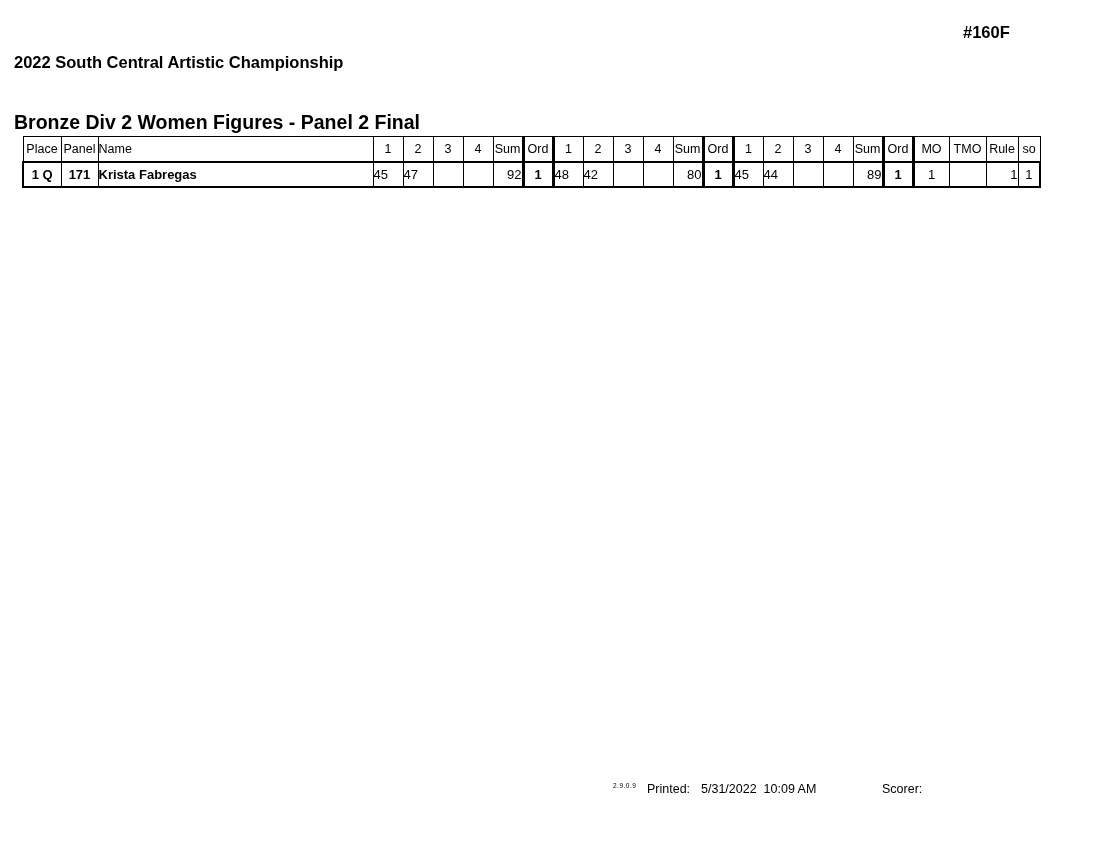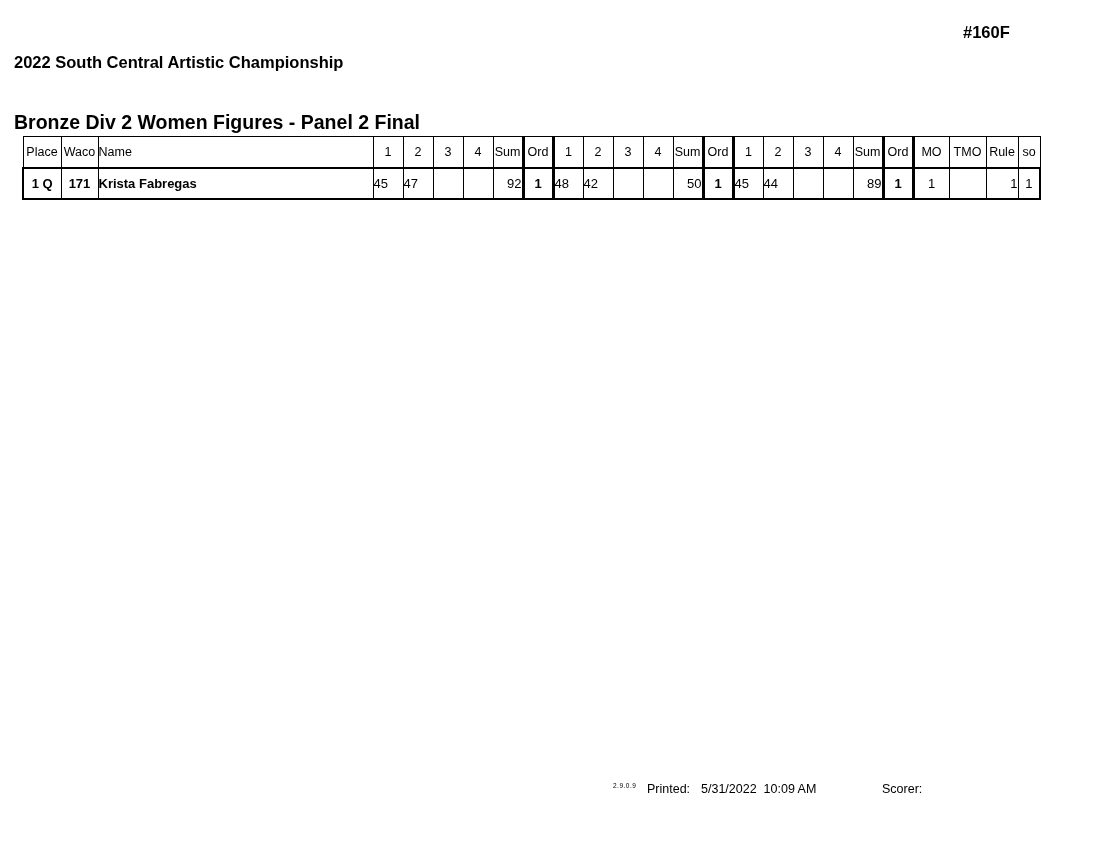--- a/index.html
+++ b/index.html
@@ -17,21 +17,21 @@
   .t3 { font-size:19.5px; font-weight:bold; line-height:25px; margin-top:1px; }
   .t4 { font-size:17px; line-height:23px; }
   
   .evno { position:absolute; left:963px; top:23px; font-size:16.5px; font-weight:bold; }
   
   table.results {
     position:absolute; left:22px; top:136px;
     border-collapse:collapse; table-layout:fixed;
   }
   table.results td {
-    border:1px solid #000; padding:0; height:31px;
+    border:1px solid #000; padding:0; height:25px;
     font-size:13px; vertical-align:middle; overflow:hidden; white-space:pre;
   }
   tr.jrow td { height:22px; }
   td.jname { font-size:12.5px; text-align:left; padding-left:4px; }
   td.nob { border:none; }
   tr.hrow td { font-size:12.5px; }
   tr.drow td { border-top:2px solid #000; border-bottom:2px solid #000; }
   tr.drow td.eL { border-left:2px solid #000; }
   tr.drow td.eR { border-right:2px solid #000; }
   td.ord { border-left:3px solid #000 !important; border-right:3px solid #000 !important; text-align:center; }
@@ -85,21 +85,21 @@
         <col style="width:30px">
         <col style="width:30px">
       <col style="width:36px">
         <col style="width:37px">
         <col style="width:32px">
         <col style="width:22px">
     </colgroup>
     <tbody>
     <tr class="hrow">
       <td class="c">Place</td>
-      <td class="c">Waco</td>
+      <td class="c">Panel</td>
       <td class="l">Name</td>
       <td class="c">1</td>
       <td class="c">2</td>
       <td class="c">3</td>
       <td class="c">4</td>
       <td class="c">Sum</td>
       <td class="ord">Ord</td>
       <td class="c">1</td>
       <td class="c">2</td>
       <td class="c">3</td>
@@ -124,21 +124,21 @@
       <td class="s">45</td>
       <td class="s">47</td>
       <td class="s"></td>
       <td class="s"></td>
       <td class="sum">92</td>
       <td class="ord">1</td>
       <td class="s">48</td>
       <td class="s">42</td>
       <td class="s"></td>
       <td class="s"></td>
-      <td class="sum">50</td>
+      <td class="sum">80</td>
       <td class="ord">1</td>
       <td class="s">45</td>
       <td class="s">44</td>
       <td class="s"></td>
       <td class="s"></td>
       <td class="sum">89</td>
       <td class="ord">1</td>
       <td class="c">1</td>
       <td class="c"></td>
       <td class="r">1</td>

